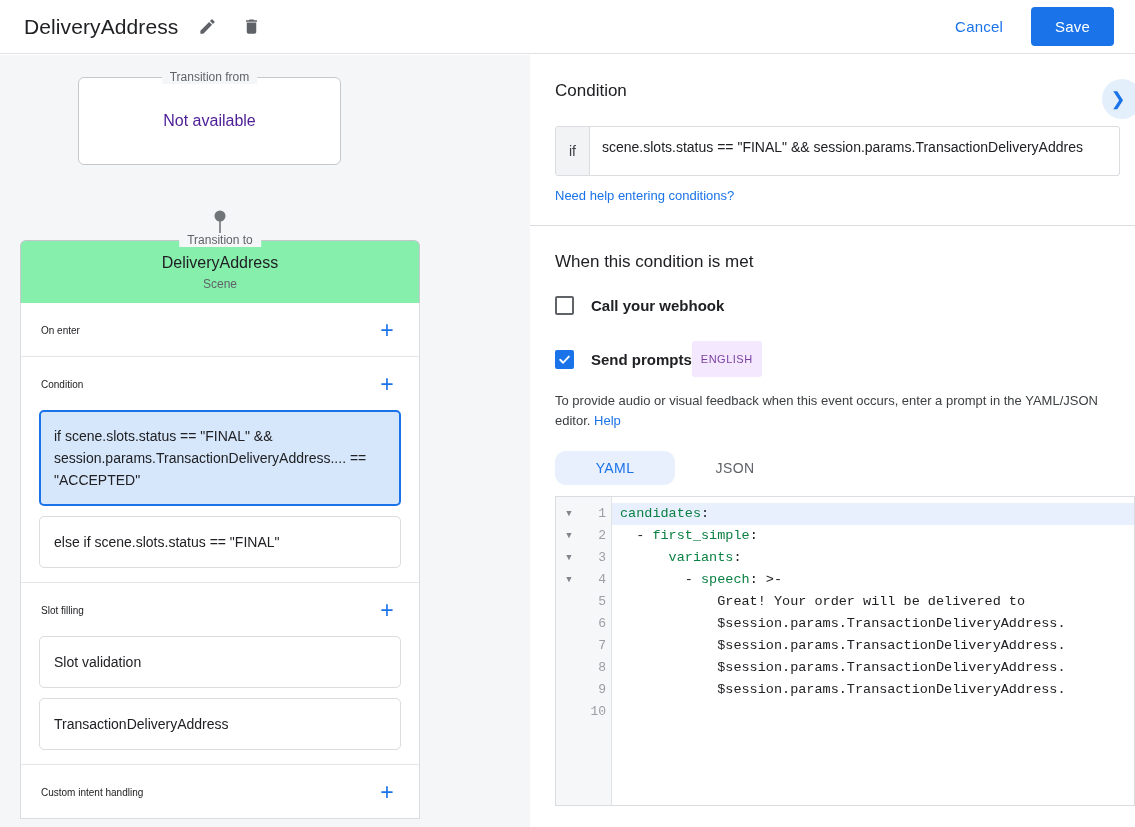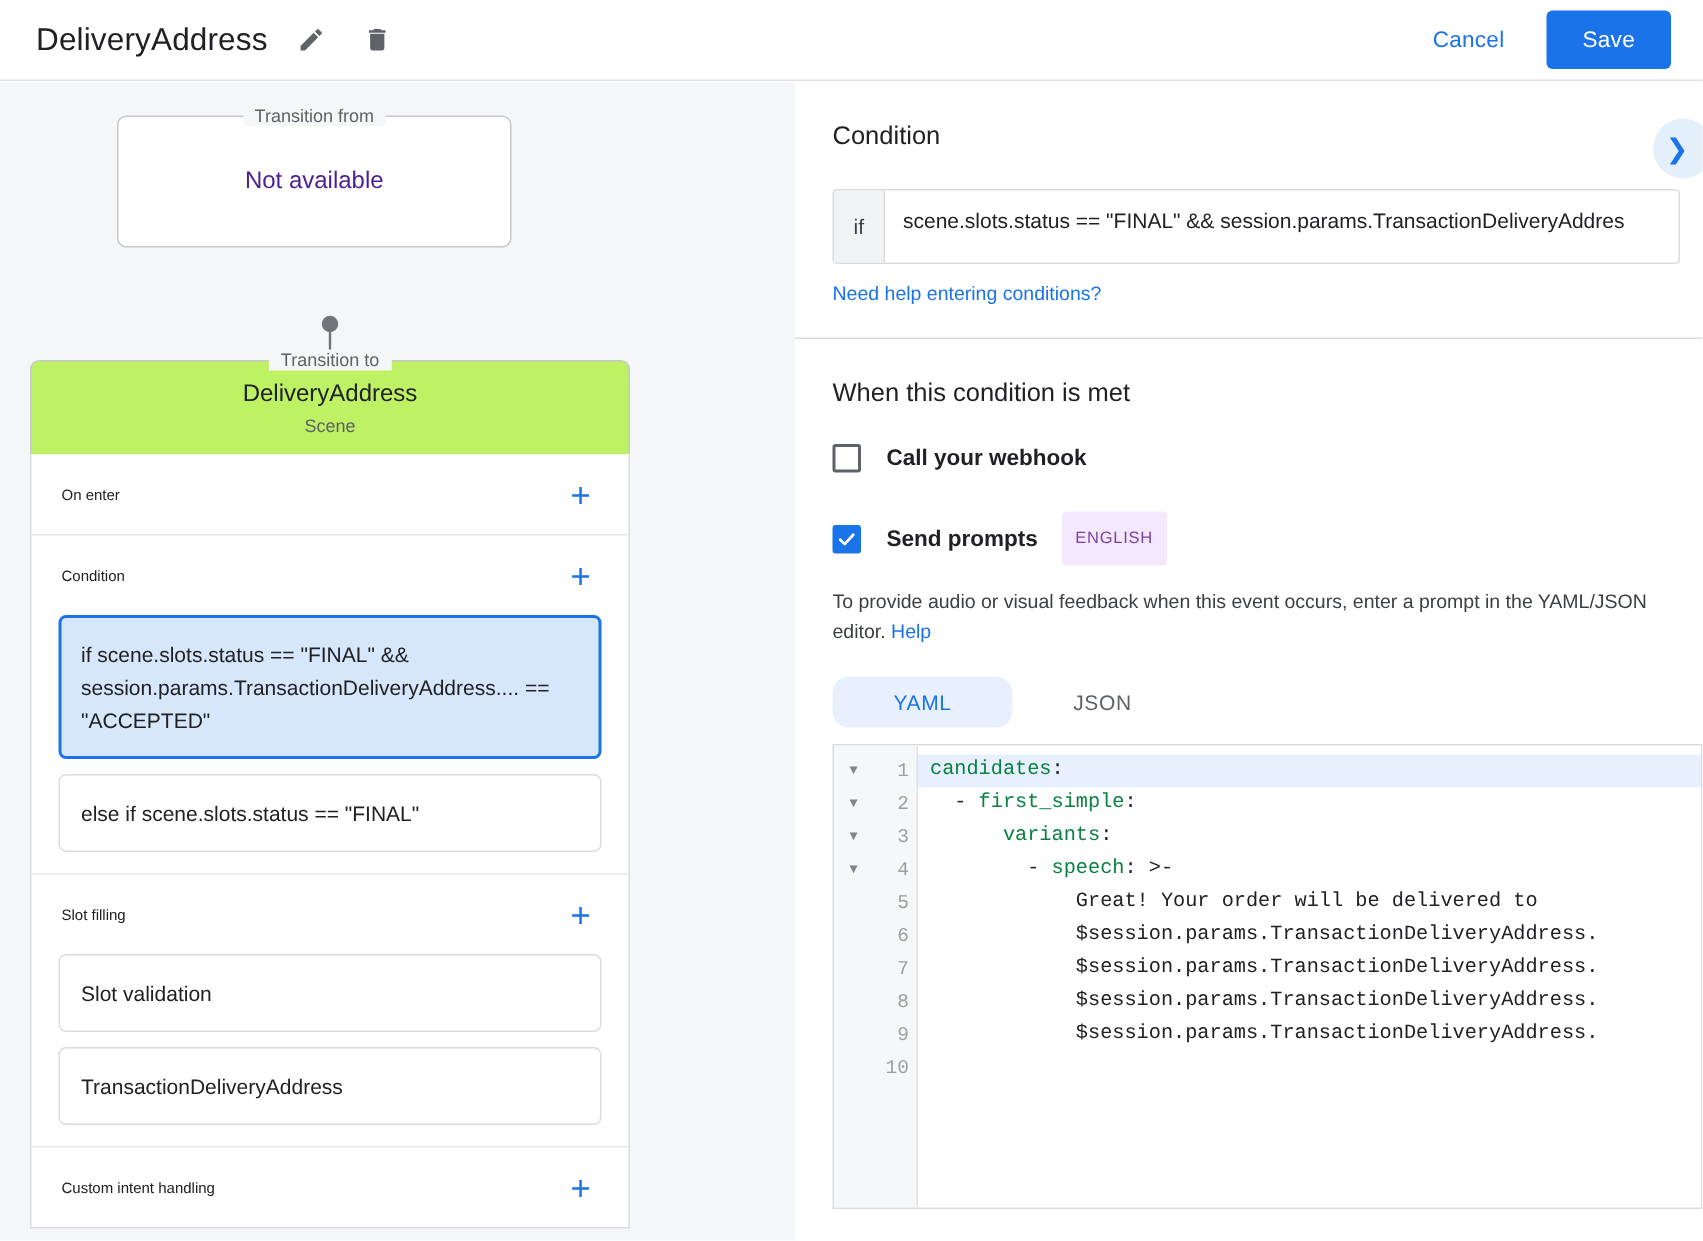--- a/index.html
+++ b/index.html
@@ -55,21 +55,21 @@
     left: 78px; top: 22px; width: 263px; height: 88px; background: #ffffff;
   }
   .node-from .body {
     display: flex; align-items: center; justify-content: center;
     height: 100%; font-size: 16px; color: #4c1d95;
   }
   .connector {
     position: absolute; left: 219px; top: 158px; width: 3px; height: 66px;
   }
   .node-to {
-    left: 20px; top: 185px; width: 400px; height: 63px; background: #bef264;
+    left: 20px; top: 185px; width: 400px; height: 63px; background: #86efac;
     border-bottom: none; border-radius: 6px 6px 0 0;
   }
   .node-to .legend { background: #f5f6f8; }
   .node-to .body { padding-top: 13px; text-align: center; }
   .node-to .name { font-size: 16px; color: #202124; }
   .node-to .sub { font-size: 12px; color: #5f6368; margin-top: 5px; }
 
   .card {
     position: absolute; left: 20px; width: 400px;
     background: #ffffff; border: 1px solid #dadce0; border-top: none;
@@ -142,21 +142,21 @@
     width: 19px; height: 19px; border: 2px solid #5f6368; border-radius: 2px;
     background: #ffffff; cursor: pointer; flex-shrink: 0;
   }
   .checkbox.checked {
     background: #1a73e8; border-color: #1a73e8;
     display: flex; align-items: center; justify-content: center;
   }
   .checkbox.checked svg { display: block; }
   .chk-label { font-size: 15px; color: #202124; margin-left: 17px; font-weight: bold; }
   .badge {
-    margin-left: 16px; background: #f3e8fd; color: #7b3fa0;
+    background: #f3e8fd; color: #7b3fa0;
     font-size: 11px; letter-spacing: .5px; padding: 12px 9px; border-radius: 3px;
   }
   .note {
     font-size: 13px; color: #3c4043; margin-top: 14px; width: 566px; line-height: 20px;
   }
   .note a { color: #1a73e8; text-decoration: none; cursor: pointer; }
 
   
   .tabs { display: flex; margin-top: 20px; }
   .tab {

